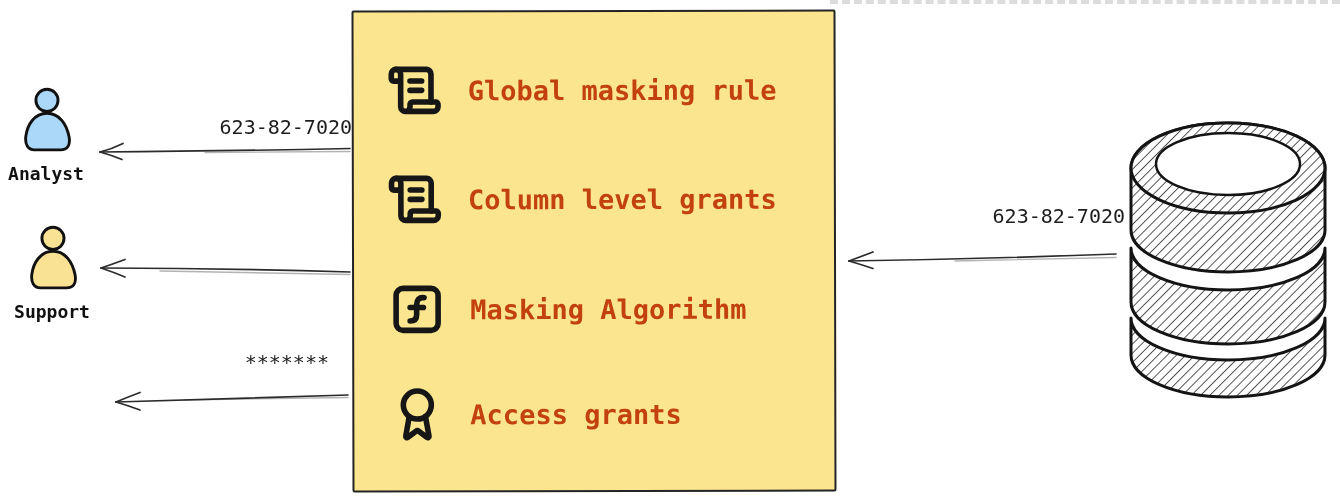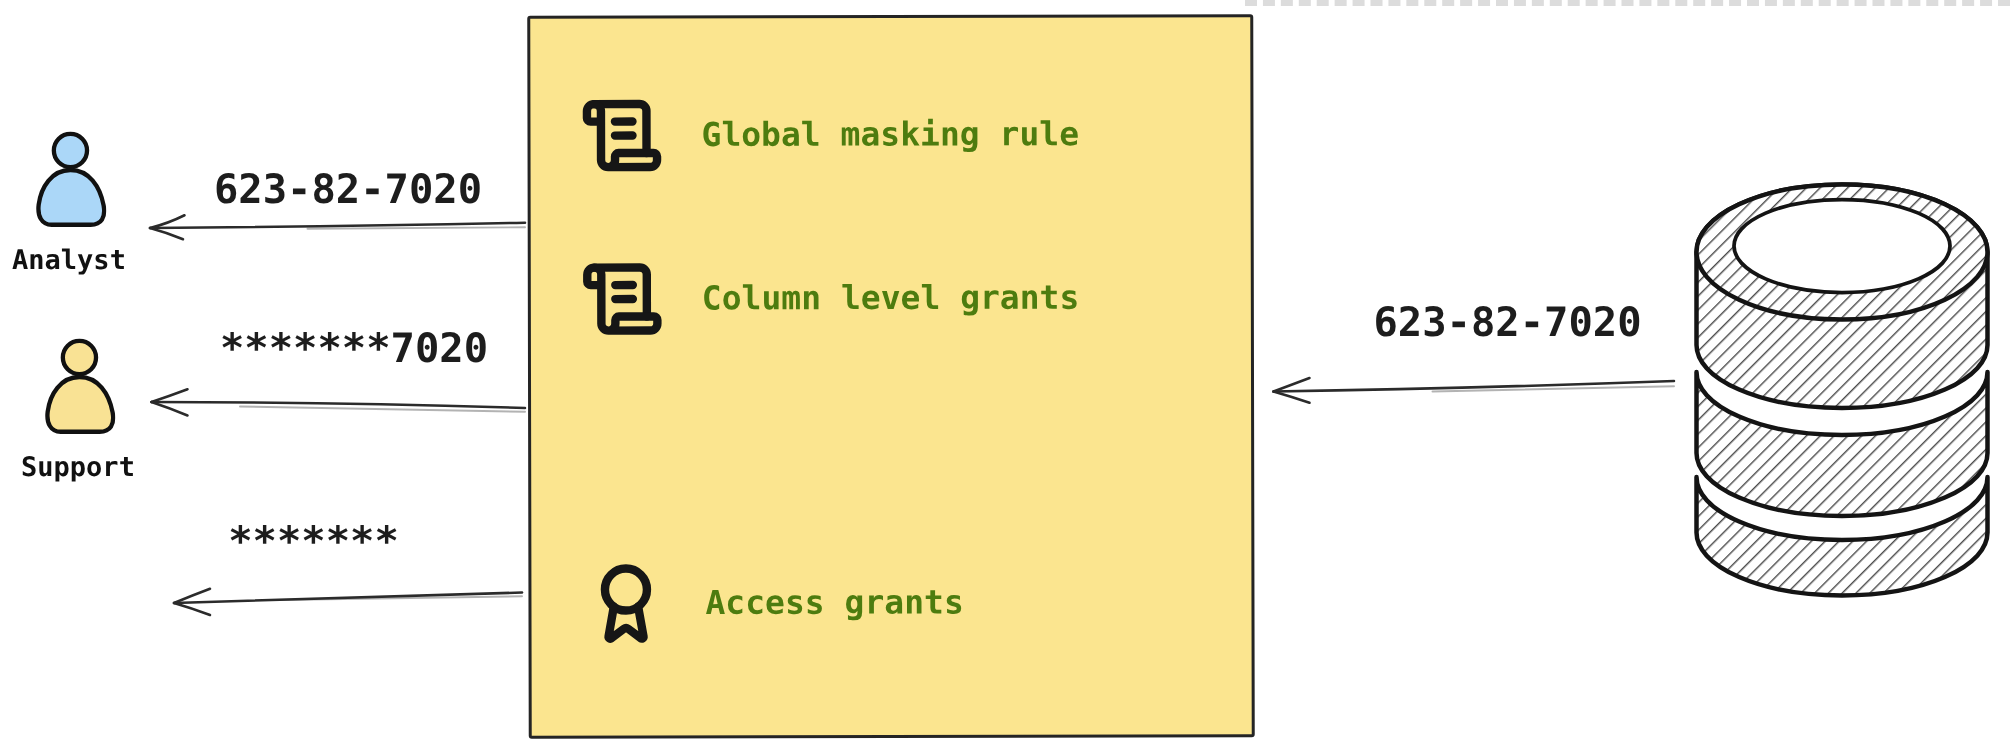--- a/index.html
+++ b/index.html
@@ -11,37 +11,37 @@
   .top-dashes{
     position:absolute;left:830px;top:0;width:510px;height:0;
     border-top:4px dashed #dcdcdc;
   }
   
   .user{position:absolute;width:112px;text-align:center;}
   .person{display:block;margin:0 auto;width:50px;height:68px;}
   .user-label{margin-top:8px;font-size:18px;font-weight:700;color:#111;letter-spacing:0;}
   
   .value{
-    position:absolute;width:240px;text-align:center;
-    font-size:27px;font-weight:700;line-height:32px;color:#1d1d1d;white-space:nowrap;
+    position:absolute;width:240px;text-align:right;
+    font-size:20px;font-weight:400;line-height:32px;color:#1d1d1d;white-space:nowrap;
   }
   
   .arrows{position:absolute;left:0;top:0;width:1340px;height:504px;pointer-events:none;}
   .arrow-main{fill:none;stroke:#2b2b2b;stroke-width:1.7;stroke-linecap:round;stroke-linejoin:round;}
   .arrow-ghost{fill:none;stroke:#a6a6a6;stroke-width:1.3;stroke-linecap:round;opacity:.85;}
   
   .mask-box{
     position:absolute;left:352px;top:10px;width:484px;height:482px;
     border:2.5px solid #242424;border-radius:2px;box-sizing:border-box;
     transform:rotate(-0.12deg);
   }
   .box-row{position:absolute;left:33px;height:56px;display:flex;align-items:center;gap:25px;}
   .row-icon{width:56px;height:56px;flex:none;}
   .lucide{fill:none;stroke:#161616;stroke-width:2.4;stroke-linecap:round;stroke-linejoin:round;}
-  .row-label{font-size:22px;font-weight:700;color:#4d7c0f;white-space:nowrap;}
+  .row-label{font-size:27px;font-weight:700;color:#c2410c;white-space:nowrap;}
   
   .db{position:absolute;left:1126px;top:120px;width:204px;height:282px;}
   .db-stroke{stroke:#141414;stroke-width:3;stroke-linejoin:round;}
 </style>
 </head>
 <body>
 
 <div class="canvas">
 
   <div class="top-dashes"></div>
@@ -57,21 +57,20 @@
   <div class="user" style="left:-4px;top:225px">
     <svg class="person" viewBox="0 0 52 70">
       <circle cx="27" cy="13.5" r="11.5" stroke="#111" stroke-width="3" fill="#F9E294"></circle>
       <path d="M27,27 C14,27 6.5,39 5,51 C4,59 7,65 14,65 L41,65 C48.5,65 51.5,60 50,51.5 C47.5,38.5 40,27 27,27 Z" stroke="#111" stroke-width="3" stroke-linejoin="round" fill="#F9E294"></path>
     </svg>
     <div class="user-label">Support</div>
   </div>
 
 
   <div class="value" style="left:112px;top:111px">623-82-7020</div>
-  <div class="value" style="left:116px;top:217px">*******7020</div>
   <div class="value" style="left:89px;top:346px">*******</div>
   <div class="value" style="left:885px;top:200px">623-82-7020</div>
 
   <svg class="arrows" viewBox="0 0 1340 504">
     <g>
       <path class="arrow-ghost" d="M350,151.5 L205,152.5"></path>
       <path class="arrow-main" d="M350,148.5 Q230,151 100,152"></path>
       <path class="arrow-main" d="M100,152 Q112,149 123,143.5"></path>
       <path class="arrow-main" d="M100,152 Q111,155 122,159.5"></path>
     </g>
@@ -110,22 +109,30 @@
     <div class="box-row" style="top:159px">
       <svg class="row-icon lucide" viewBox="0 0 24 24">
         <path d="M15 12h-5"></path>
         <path d="M15 8h-5"></path>
         <path d="M19 17V5a2 2 0 0 0-2-2H4"></path>
         <path d="M8 21h12a2 2 0 0 0 2-2v-1a1 1 0 0 0-1-1H11a1 1 0 0 0-1 1v1a2 2 0 1 1-4 0V5a2 2 0 1 0-4 0v2a1 1 0 0 0 1 1h3"></path>
       </svg>
       <div class="row-label">Column level grants</div>
     </div>
 
+    <div class="box-row" style="top:269px;left:35px">
+      <svg class="row-icon lucide" viewBox="0 0 24 24">
+        <rect width="18" height="18" x="3" y="3" rx="3"></rect>
+        <path d="M9 17c2 0 2.8-1 2.8-2.8V10c0-2 1-3.3 3.2-3"></path>
+        <path d="M9 11.2h5.7"></path>
+      </svg>
+      <div class="row-label">Masking Algorithm</div>
+    </div>
 
-    <div class="box-row" style="top:362px;left:35px">
+    <div class="box-row" style="top:374px;left:35px">
       <svg class="row-icon lucide" viewBox="0 0 24 24">
         <circle cx="12" cy="8" r="6"></circle>
         <path d="m15.477 12.89 1.515 8.526a.5.5 0 0 1-.81.47l-3.58-2.687a1 1 0 0 0-1.197 0l-3.586 2.686a.5.5 0 0 1-.81-.469l1.514-8.526"></path>
       </svg>
       <div class="row-label">Access grants</div>
     </div>
   </div>
 
   <svg class="db" viewBox="0 0 204 282">
     <defs>

